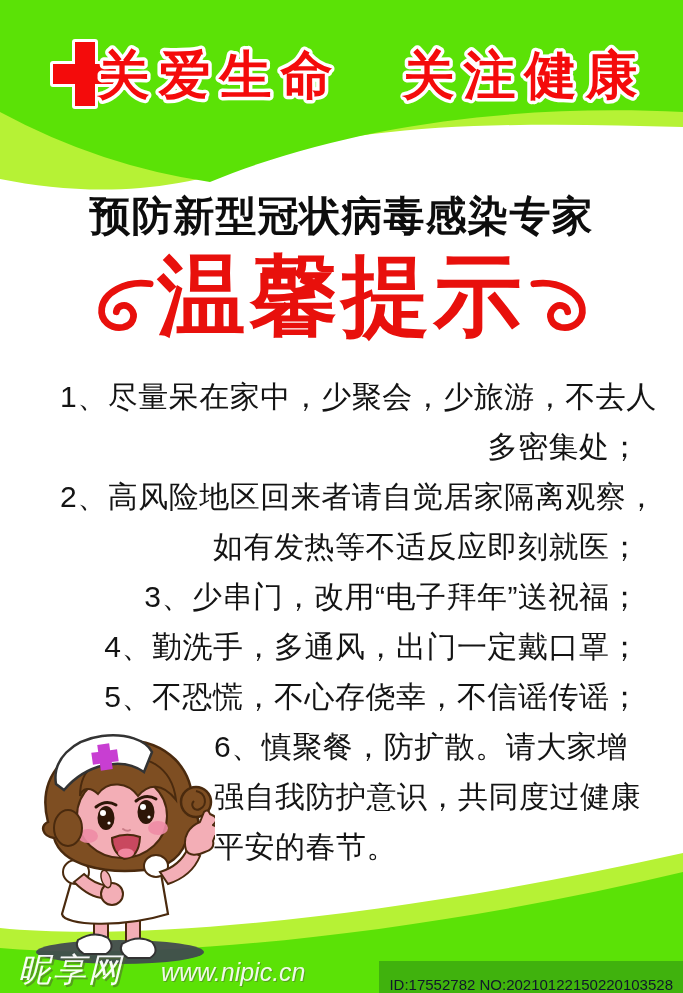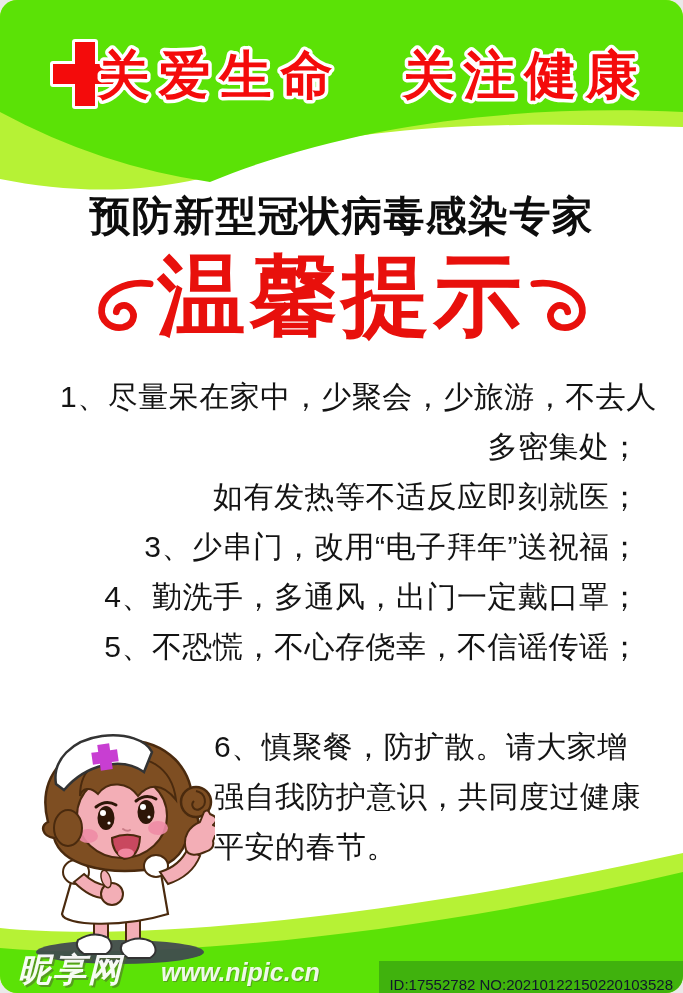--- a/index.html
+++ b/index.html
@@ -1,18 +1,18 @@
 <!DOCTYPE html>
 <html><head>
 <meta charset="utf-8">
 <style>
   html,body{margin:0;padding:0;background:#e9e9e9;}
   .poster{
     position:relative;width:683px;height:993px;background:#ffffff;
-    overflow:hidden;font-family:"Liberation Sans",sans-serif;margin:0 auto;border-radius:17px;
+    overflow:hidden;font-family:"Liberation Sans",sans-serif;margin:0 auto;
   }
   .abs{position:absolute;}
   svg{display:block;}
 
   
   .top-banner{left:0;top:0;width:683px;height:210px;}
   
   .subtitle{
     left:0;top:189px;width:683px;text-align:center;
     font-size:41px;font-weight:700;color:#0d0d0d;letter-spacing:1px;
@@ -40,21 +40,21 @@
 
   
   .nurse{left:10px;top:726px;width:205px;height:244px;}
 
   
   .bottom-banner{left:0;top:840px;width:683px;height:153px;}
 
   
   .watermark{
     left:18px;top:948px;display:flex;align-items:baseline;gap:8px;
-    font-style:italic;font-weight:bold;z-index:30;
+    font-style:italic;font-weight:normal;z-index:30;
   }
   .wm-name{
     font-size:33px;color:rgba(255,255,255,0.95);
     text-shadow:2px 2px 0 rgba(80,100,50,0.55);letter-spacing:2px;
   }
   .wm-url{
     font-size:25px;color:rgba(255,255,255,0.9);
     text-shadow:1px 1px 0 rgba(80,100,50,0.5);
     margin-left:30px;
   }
@@ -88,20 +88,21 @@
     <svg class="flourish" width="58" height="56" viewBox="0 0 60 56">
       <g transform="scale(-1,1) translate(-60,0)">
         <path d="M56,6 C30,2 8,16 6,31 C4,45 16,53 28,51 C38,49 42,39 36,32 C31,26 22,28 21,35" fill="none" stroke="#e8100c" stroke-width="7" stroke-linecap="round"></path>
       </g>
     </svg>
   </div>
 
   <div class="abs tips-a">
     <div class="tip-line">1、尽量呆在家中，少聚会，少旅游，不去人</div>
     <div class="tip-line">多密集处；</div>
+    <div class="tip-line">2、高风险地区回来者请自觉居家隔离观察，</div>
     <div class="tip-line">如有发热等不适反应即刻就医；</div>
     <div class="tip-line">3、少串门，改用“电子拜年”送祝福；</div>
     <div class="tip-line">4、勤洗手，多通风，出门一定戴口罩；</div>
     <div class="tip-line">5、不恐慌，不心存侥幸，不信谣传谣；</div>
   </div>
   <div class="abs tips-b">
     <div class="tip-line">6、慎聚餐，防扩散。请大家增</div>
     <div class="tip-line">强自我防护意识，共同度过健康</div>
     <div class="tip-line">平安的春节。</div>
   </div>

